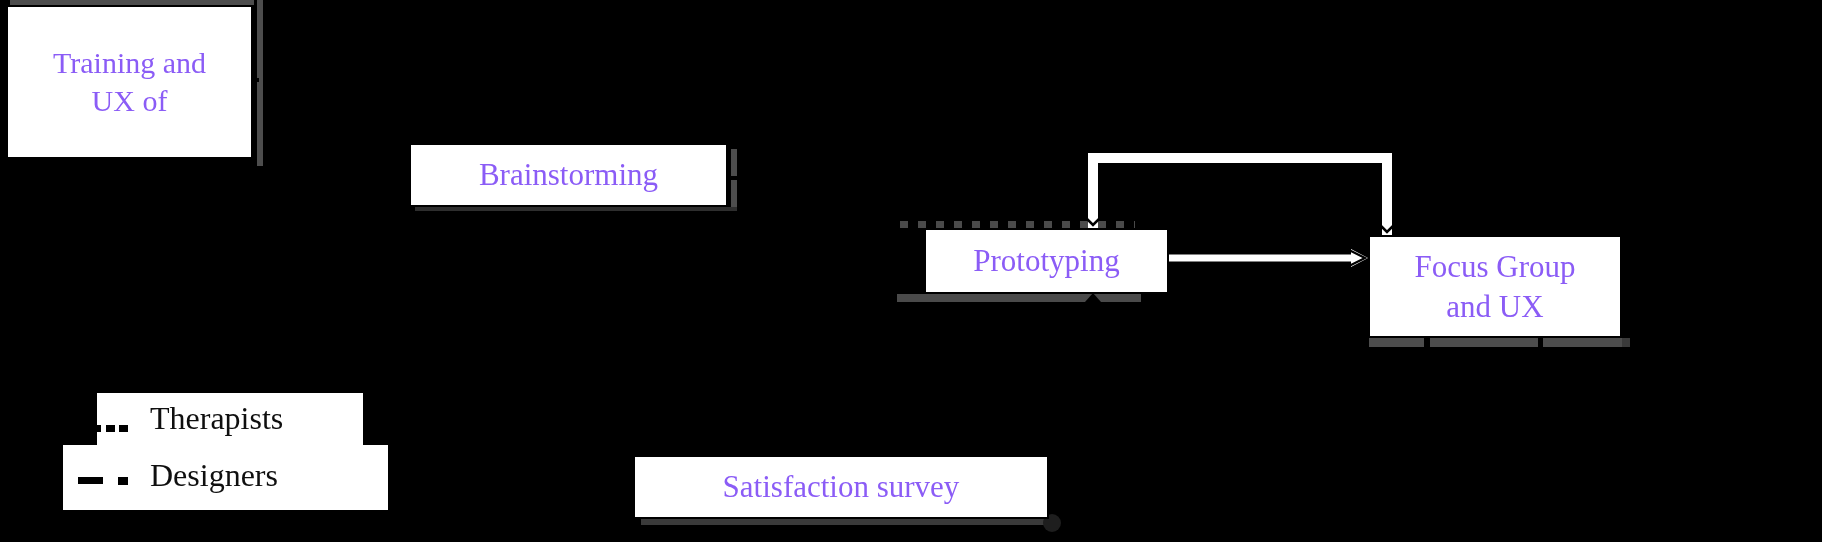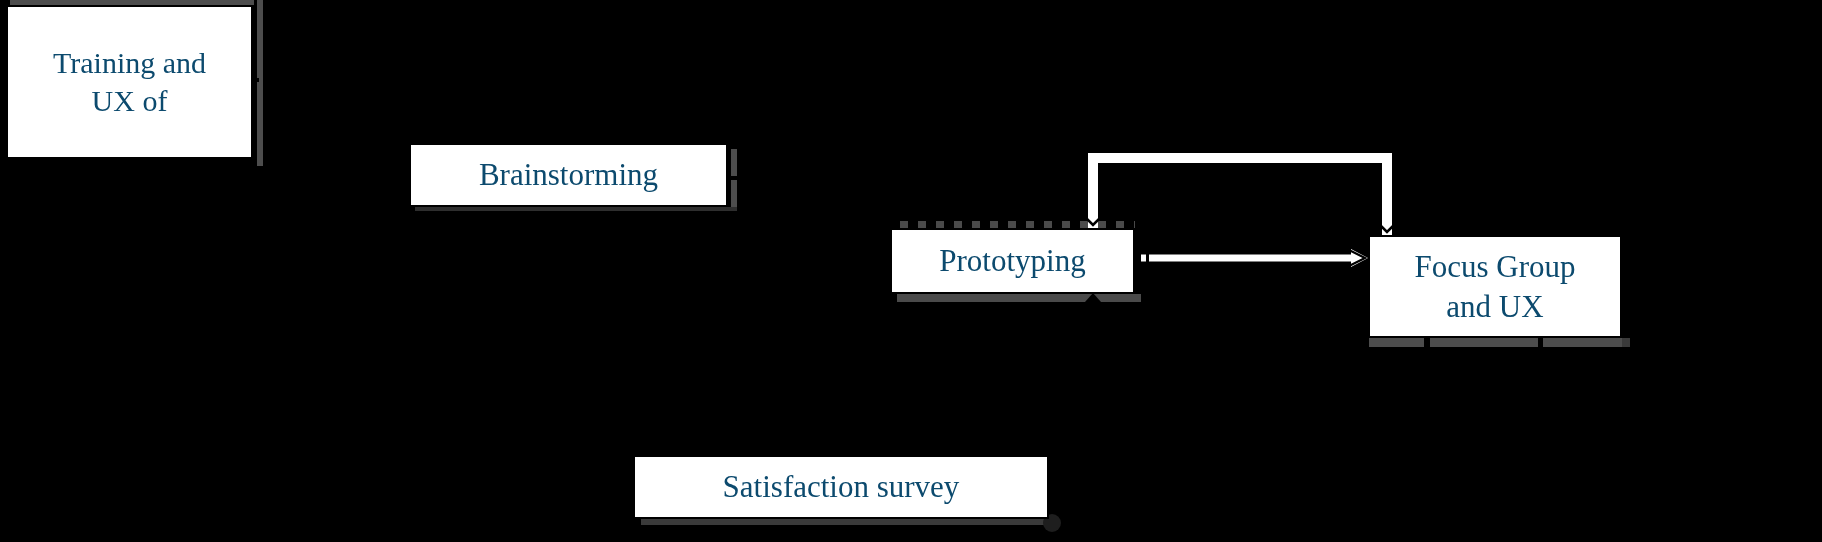--- a/index.html
+++ b/index.html
@@ -4,26 +4,26 @@
 <style>
   html,body{margin:0;padding:0;background:#000;}
   #stage{
     position:relative;width:1822px;height:542px;background:#000;
     overflow:hidden;font-family:"Liberation Serif", serif;
   }
   #connector-layer{position:absolute;left:0;top:0;z-index:1;}
   .node{
     position:absolute;box-sizing:border-box;background:#fff;border:2px solid #000;
     display:flex;flex-direction:column;align-items:center;justify-content:center;
-    text-align:center;color:#0c4a6e;z-index:2;font-size:31px;line-height:38px;
+    text-align:center;color:#8b5cf6;z-index:2;font-size:31px;line-height:38px;
   }
   .node .ln{display:block;}
   #node-training{left:6px;top:5px;width:247px;height:154px;font-size:30px;line-height:38px;}
   #node-brainstorming{left:409px;top:143px;width:319px;height:64px;text-align:right;}
-  #node-prototyping{left:890px;top:228px;width:245px;height:66px;}
+  #node-prototyping{left:924px;top:228px;width:245px;height:66px;}
   #node-focus-group{left:1368px;top:235px;width:254px;height:103px;line-height:40px;}
   #node-satisfaction{left:633px;top:455px;width:416px;height:64px;justify-content:center;}
   .legend-box{
     position:absolute;box-sizing:border-box;background:#fff;z-index:3;
     color:#0f0f0f;font-size:32px;overflow:hidden;
   }
   #legend-therapists{left:97px;top:393px;width:266px;height:52px;}
   #legend-designers{left:63px;top:445px;width:325px;height:65px;}
   .legend-label{position:absolute;white-space:nowrap;}
   #legend-therapists .legend-label{left:53px;top:7px;}
@@ -88,15 +88,26 @@
 
   <div class="node" id="node-focus-group">
     <span class="ln">Focus Group</span>
     <span class="ln">and UX</span>
   </div>
 
   <div class="node" id="node-satisfaction">
     <span class="ln">Satisfaction survey</span>
   </div>
 
+  <div class="legend-box" id="legend-therapists">
+    <span class="sym t-dot d1"></span>
+    <span class="sym t-dot d2"></span>
+    <span class="sym t-dot d3"></span>
+    <span class="legend-label">Therapists</span>
+  </div>
 
+  <div class="legend-box" id="legend-designers">
+    <span class="sym dz-dash"></span>
+    <span class="sym dz-dot"></span>
+    <span class="legend-label">Designers</span>
+  </div>
 
 </div>
 
 </body></html>

